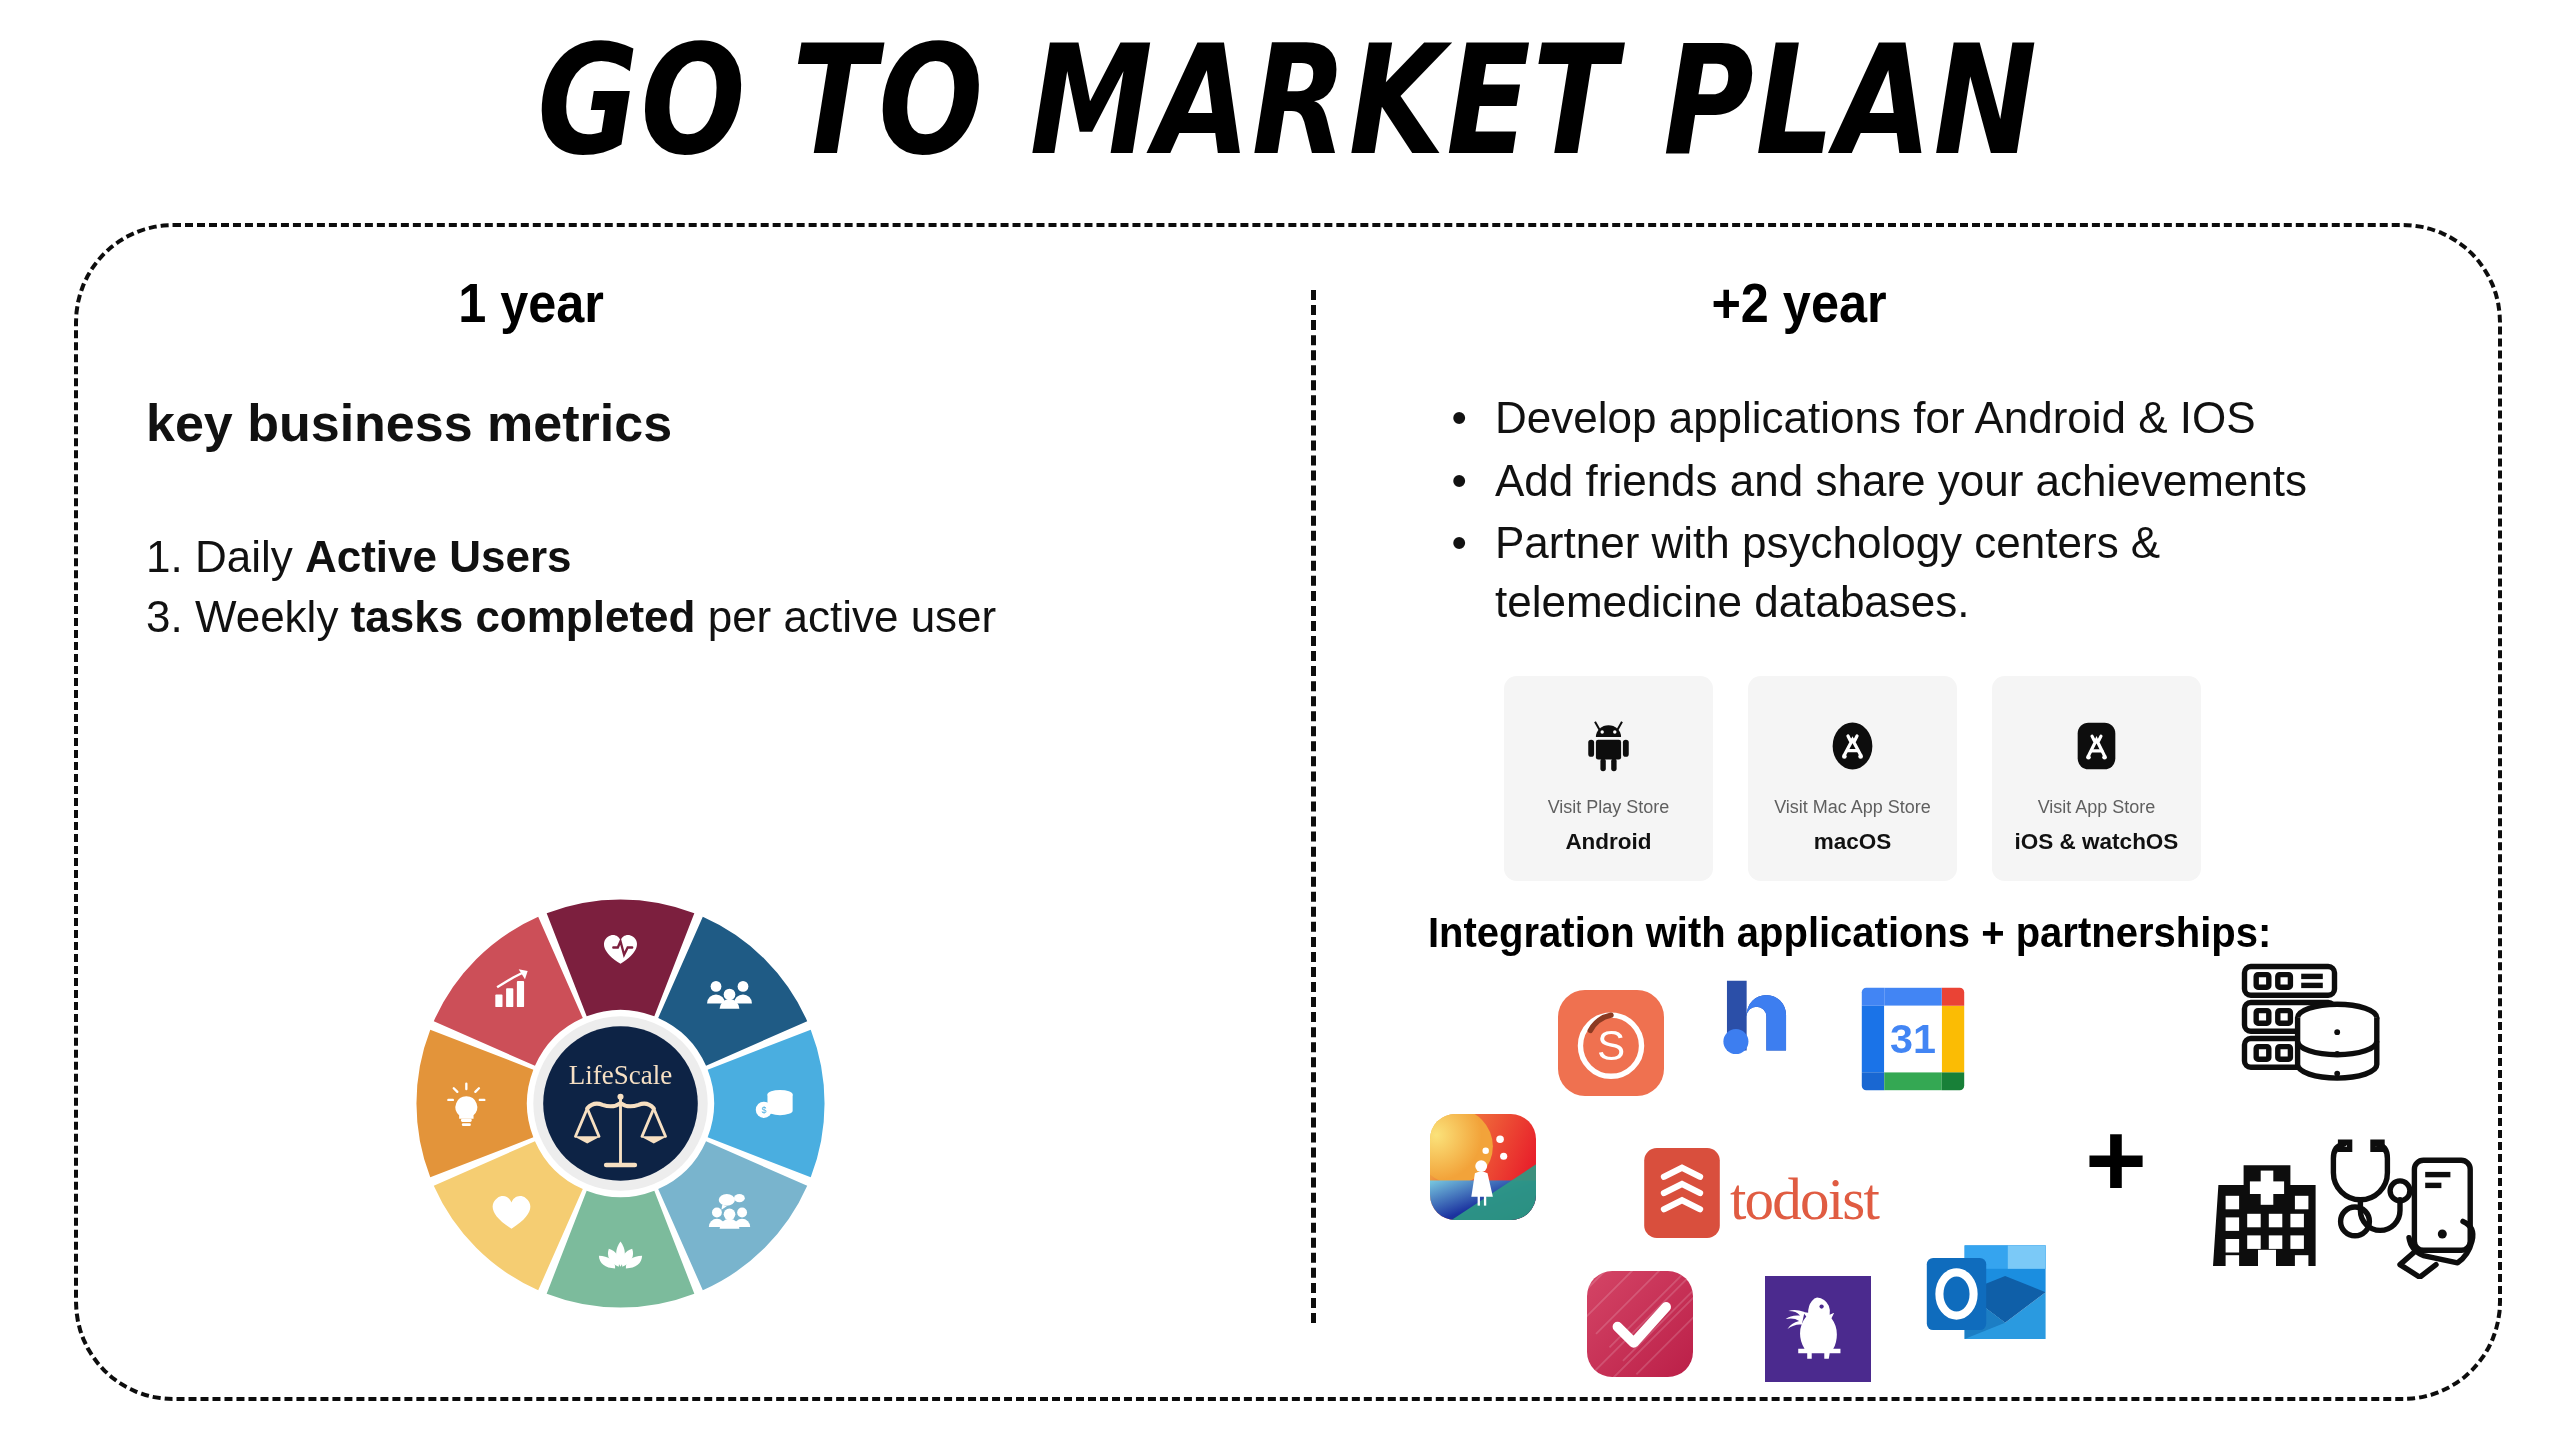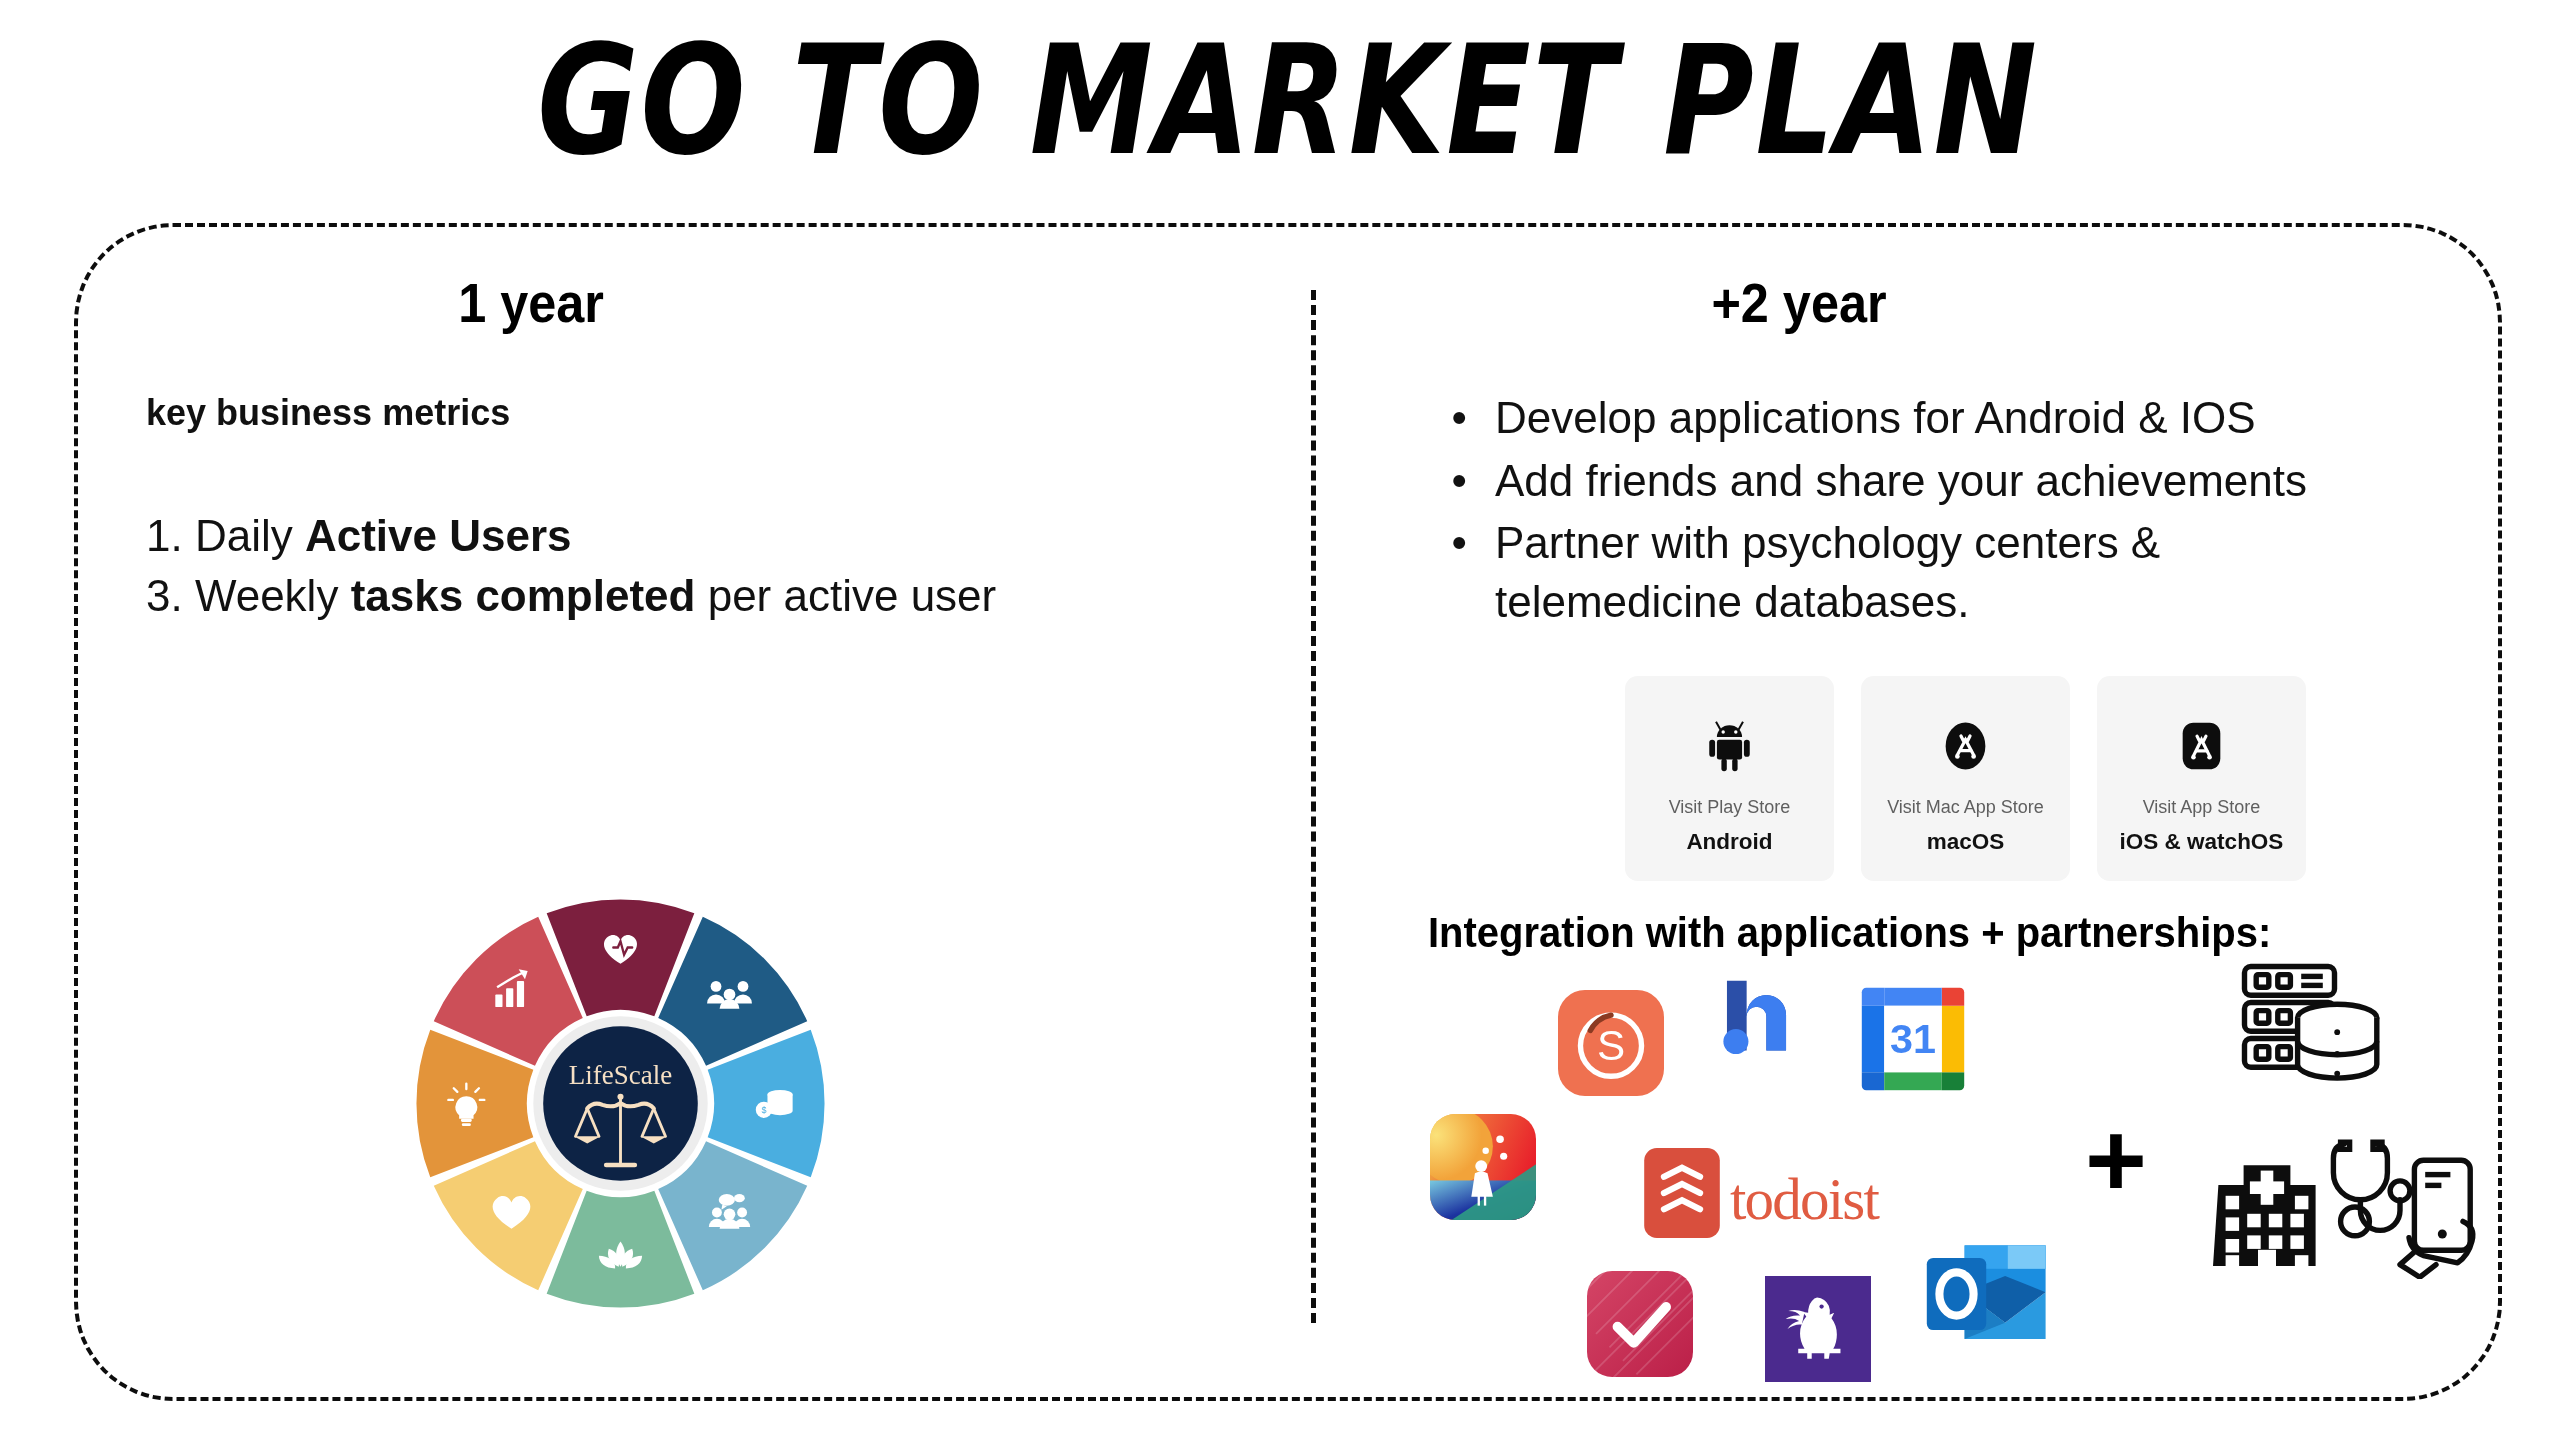--- a/index.html
+++ b/index.html
@@ -61,21 +61,21 @@
 
   
   .left-body {
     position: absolute;
     left: 146px; top: 389px;
     width: 1142px;
     font-size: 45px;
     line-height: 1.32;
     color: #111;
   }
-  .left-body .kbm { font-weight: 700; font-size: 36px; display:block; }
+  .left-body .kbm { font-weight: 700; font-size: 52px; display:block; }
   .left-body .gap1 { display:block; height: 38px; }
   .left-body .para { display:block; font-size: 44px; line-height:1.4; }
   .left-body .gap2 { display:block; height: 31px; }
   .left-body ol { list-style: none; }
   .left-body ol li {
     font-size: 44px;
     line-height: 1.38;
     white-space: nowrap;
   }
   .left-body b { font-weight: 700; }
@@ -104,23 +104,23 @@
     margin-bottom: 3.6px;
   }
   .bullets li .dot {
     position: absolute; left: 12.6px; top: 0;
     font-size: 44px; line-height: 1.34;
   }
 
   
   .store-row {
     position: absolute;
-    left: 1625px; top: 676px;
+    left: 1504px; top: 676px;
     display: flex;
-    gap: 27px;
+    gap: 35px;
   }
   .store-card {
     width: 209px; height: 205px;
     background: #f5f5f5;
     border-radius: 12.6px;
     display: flex;
     flex-direction: column;
     align-items: center;
     padding-top: 38px;
   }

